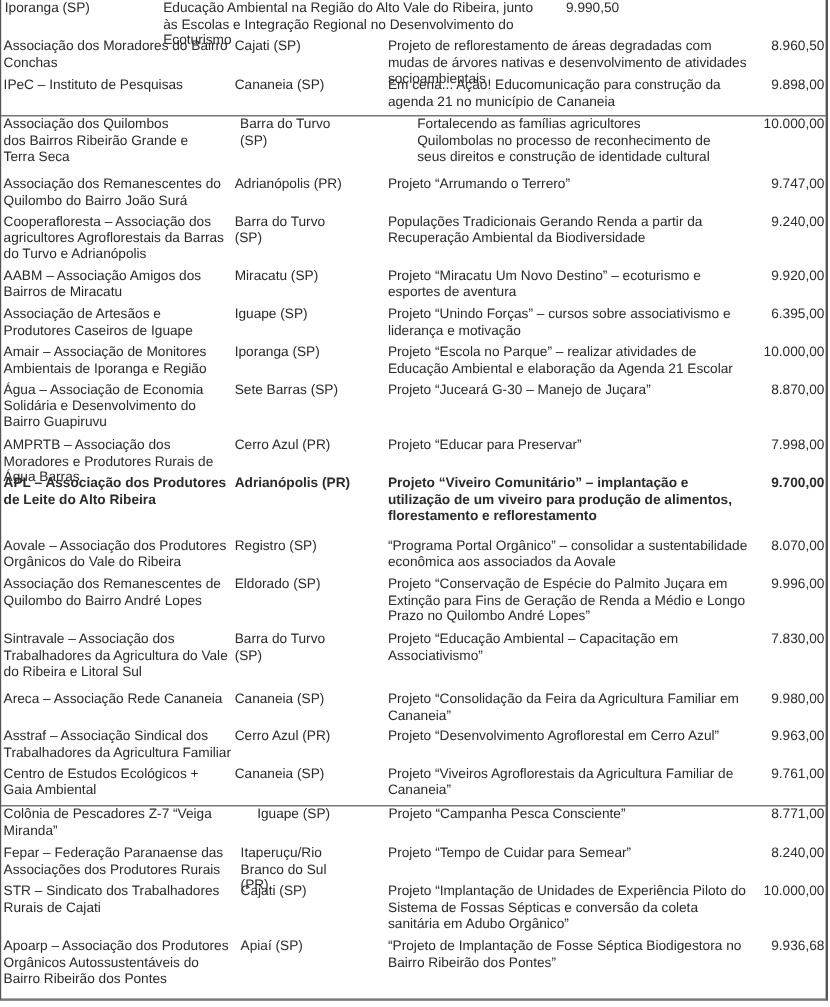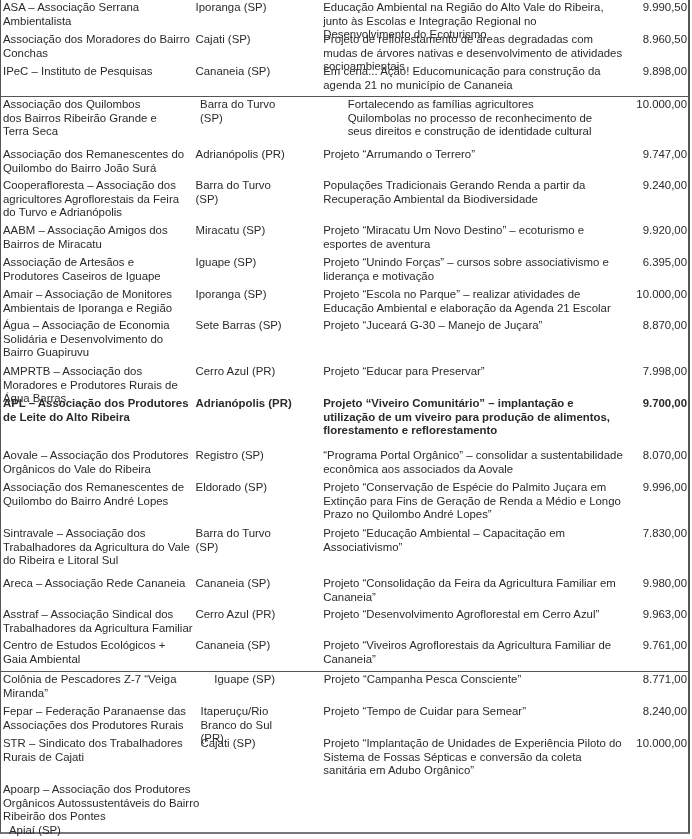--- a/index.html
+++ b/index.html
@@ -16,21 +16,20 @@
   .c-val { width: 68px; text-align: right; padding-right: 1px; box-sizing: border-box; }
   .group.g3 .c-loc { padding-left: 8px; }
   .group.g3 .row.center-loc .c-loc { padding-left: 22px; }
 </style>
 </head>
 <body>
 
 <div class="table" id="tbl">
     <div class="group g1">
       <div class="row" style="height: 32px;">
-        <div class="c-org">ASA – Associação Serrana Ambientalista</div>
         <div class="c-loc">Iporanga (SP)</div>
         <div class="c-proj">Educação Ambiental na Região do Alto Vale do Ribeira, junto às Escolas e Integração Regional no Desenvolvimento do Ecoturismo</div>
         <div class="c-val">9.990,50</div>
       </div>
       <div class="row" style="height: 32px; justify-content: space-between;">
         <div class="c-org">Associação dos Moradores do Bairro Conchas</div>
         <div class="c-loc">Cajati (SP)</div>
         <div class="c-proj">Projeto de reflorestamento de áreas degradadas com mudas de árvores nativas e desenvolvimento de atividades socioambientais</div>
         <div class="c-val">8.960,50</div>
       </div>
@@ -48,21 +47,21 @@
         <div class="c-proj">Fortalecendo as famílias agricultores Quilombolas no processo de reconhecimento de seus direitos e construção de identidade cultural</div>
         <div class="c-val">10.000,00</div>
       </div>
       <div class="row" style="height: 31px;">
         <div class="c-org">Associação dos Remanescentes do Quilombo do Bairro João Surá</div>
         <div class="c-loc">Adrianópolis (PR)</div>
         <div class="c-proj">Projeto “Arrumando o Terrero”</div>
         <div class="c-val">9.747,00</div>
       </div>
       <div class="row" style="height: 45px;">
-        <div class="c-org">Cooperafloresta – Associação dos agricultores Agroflorestais da Feira do Turvo e Adrianópolis</div>
+        <div class="c-org">Cooperafloresta – Associação dos agricultores Agroflorestais da Barras do Turvo e Adrianópolis</div>
         <div class="c-loc">Barra do Turvo (SP)</div>
         <div class="c-proj">Populações Tradicionais Gerando Renda a partir da Recuperação Ambiental da Biodiversidade</div>
         <div class="c-val">9.240,00</div>
       </div>
       <div class="row" style="height: 32px;">
         <div class="c-org">AABM – Associação Amigos dos Bairros de Miracatu</div>
         <div class="c-loc">Miracatu (SP)</div>
         <div class="c-proj">Projeto “Miracatu Um Novo Destino” – ecoturismo e esportes de aventura</div>
         <div class="c-val">9.920,00</div>
       </div>
@@ -145,20 +144,20 @@
         <div class="c-loc">Itaperuçu/Rio Branco do Sul (PR)</div>
         <div class="c-proj">Projeto “Tempo de Cuidar para Semear”</div>
         <div class="c-val">8.240,00</div>
       </div>
       <div class="row" style="height: 46px;">
         <div class="c-org">STR – Sindicato dos Trabalhadores Rurais de Cajati</div>
         <div class="c-loc">Cajati (SP)</div>
         <div class="c-proj">Projeto “Implantação de Unidades de Experiência Piloto do Sistema de Fossas Sépticas e conversão da coleta sanitária em Adubo Orgânico”</div>
         <div class="c-val">10.000,00</div>
       </div>
-      <div class="row" style="height: 50px; flex-direction: column;">
+      <div class="row" style="height: 50px;">
         <div class="c-org">Apoarp – Associação dos Produtores Orgânicos Autossustentáveis do Bairro Ribeirão dos Pontes</div>
         <div class="c-loc">Apiaí (SP)</div>
         <div class="c-proj">“Projeto de Implantação de Fosse Séptica Biodigestora no Bairro Ribeirão dos Pontes”</div>
         <div class="c-val">9.936,68</div>
       </div>
     </div>
   </div>
 
 </body></html>

